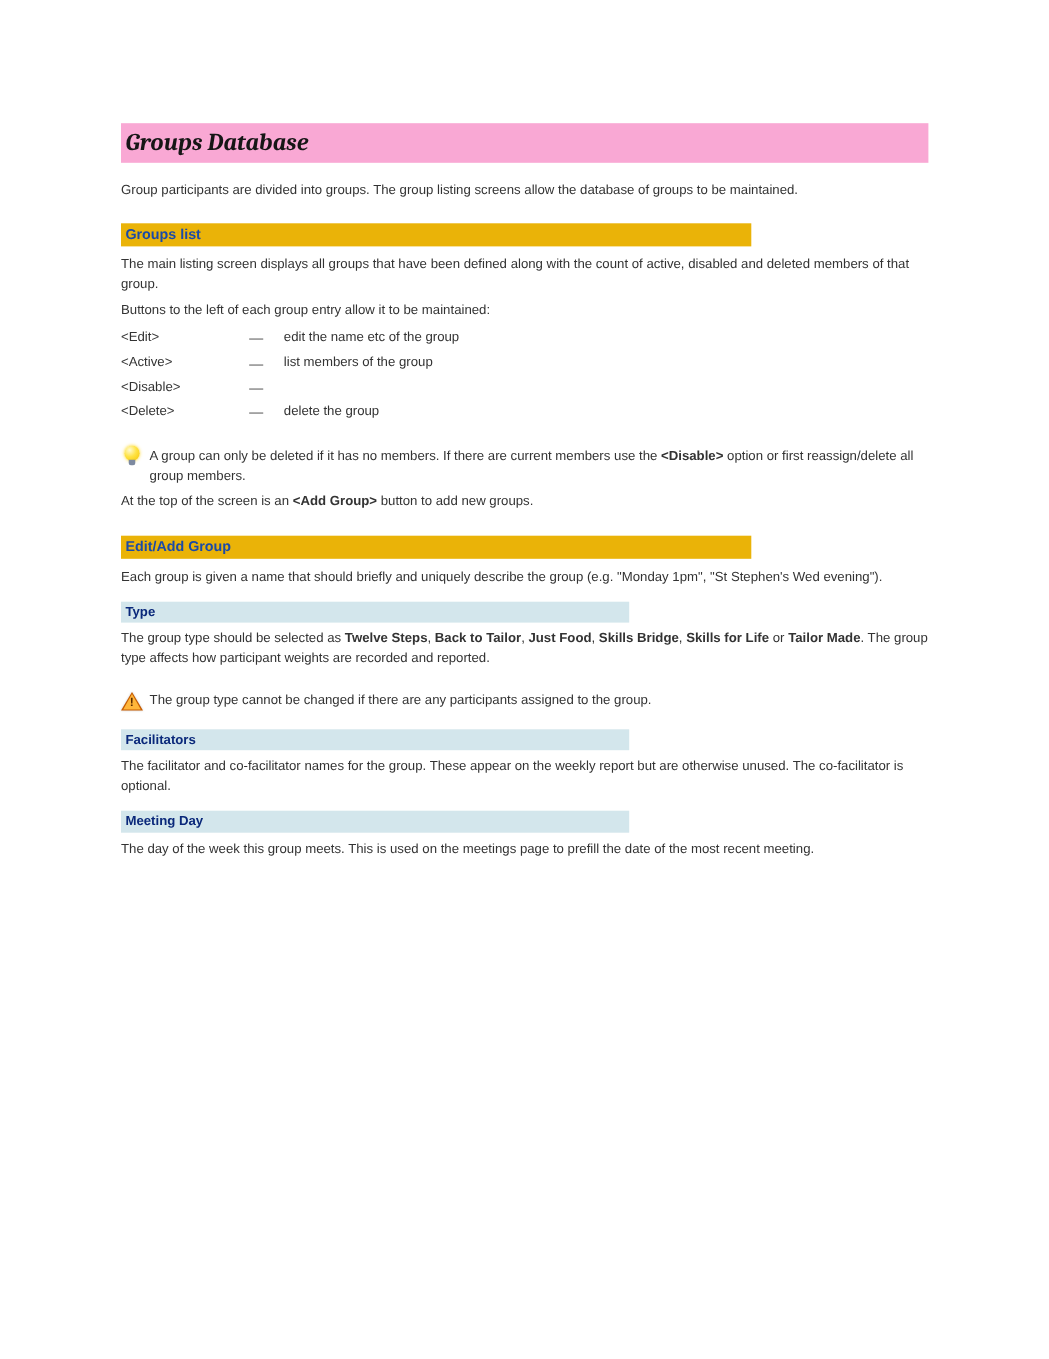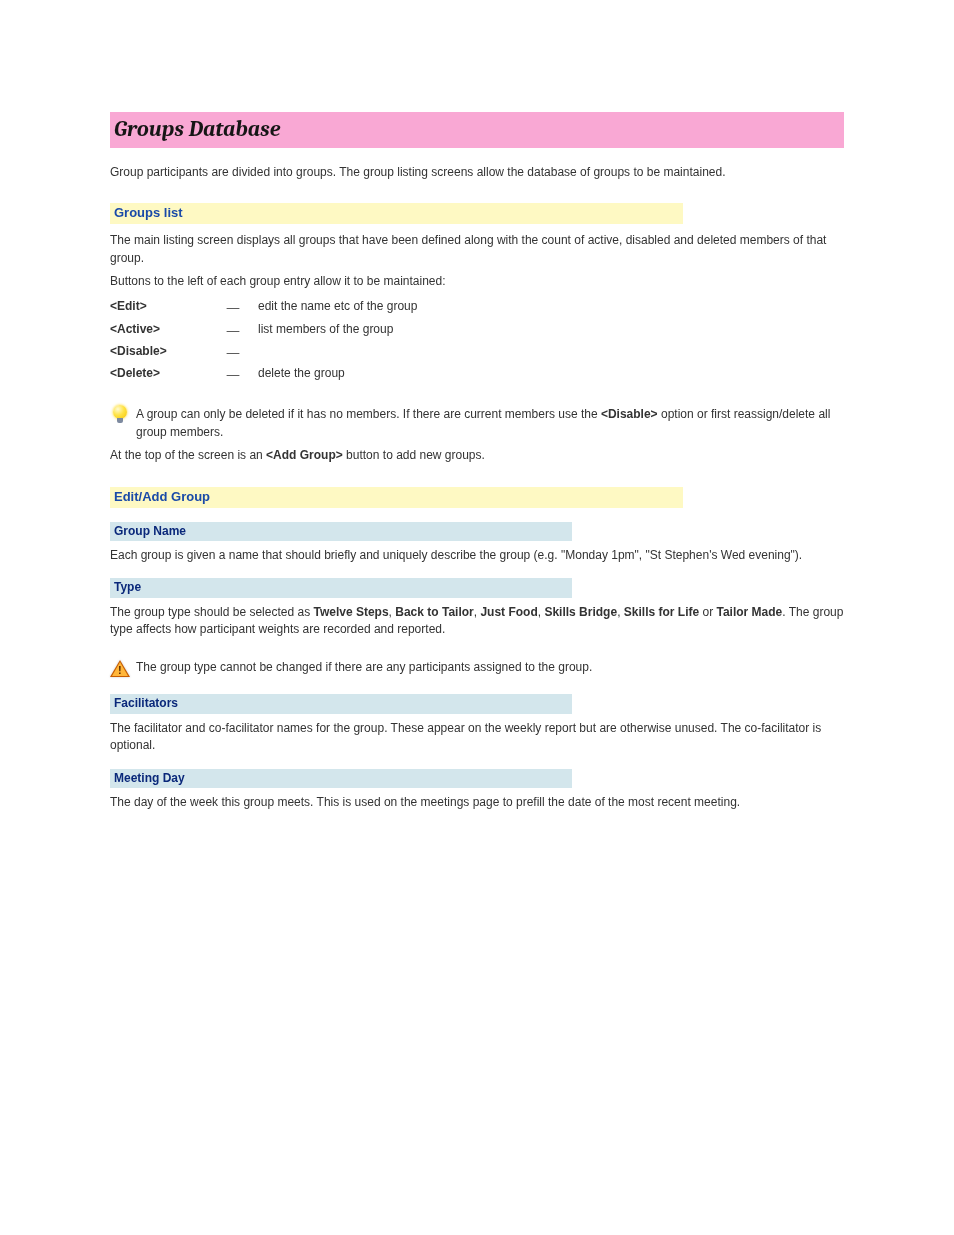--- a/index.html
+++ b/index.html
@@ -25,21 +25,21 @@
     font-size: 22px;
     margin: 0 0 16px 0;
     padding: 2px 4px;
     background: #f9a8d4;
     color: #161616;
   }
   p.intro {
     margin: 10px 0 6px 0;
   }
   .section-h2 {
-    background: #fef9c3;
+    background: #eab308;
     padding: 1px 4px;
     display: block;
     width: 565px;
     margin-top: 22px;
     margin-bottom: 8px;
   }
   .section-h2 .h2-link {
     color: #1a4aa8;
     font-weight: bold;
     font-size: 13px;
@@ -66,21 +66,21 @@
   .btn-row {
     display: flex;
     align-items: flex-start;
     margin: 2px 0;
   }
   .btn-label {
     width: 112px;
     flex: 0 0 112px;
     padding-right: 4px;
   }
-  .btn-label b { font-weight: bold; }
+  .btn-label b { font-weight: normal; }
   .btn-dash {
     width: 18px;
     flex: 0 0 18px;
     font-family: "Cambria", "Georgia", serif;
     font-size: 14px;
     text-align: left;
   }
   .btn-desc {
     flex: 1 1 auto;
     margin-left: 14px;
@@ -192,23 +192,20 @@
   </div>
 
   <p class="para">
     <span>At the top of the screen is an </span><b>&lt;Add Group&gt;</b><span> button to add new groups.</span>
   </p>
 
   <div class="section-h2">
     <span class="h2-link">Edit/Add Group</span>
   </div>
 
-  <div class="section-h3">
-    <span class="h3-link">Group Name</span>
-  </div>
   <p class="para">Each group is given a name that should briefly and uniquely describe the group (e.g. "Monday 1pm", "St Stephen's Wed evening").</p>
 
   <div class="section-h3">
     <span class="h3-link">Type</span>
   </div>
   <p class="para">The group type should be selected as <b>Twelve Steps</b>, <b>Back to Tailor</b>, <b>Just Food</b>, <b>Skills Bridge</b>, <b>Skills for Life</b> or <b>Tailor Made</b>. The group type affects how participant weights are recorded and reported.</p>
 
   <div class="warn-row">
     <div class="warn-icon">
         <div class="tri"></div>

